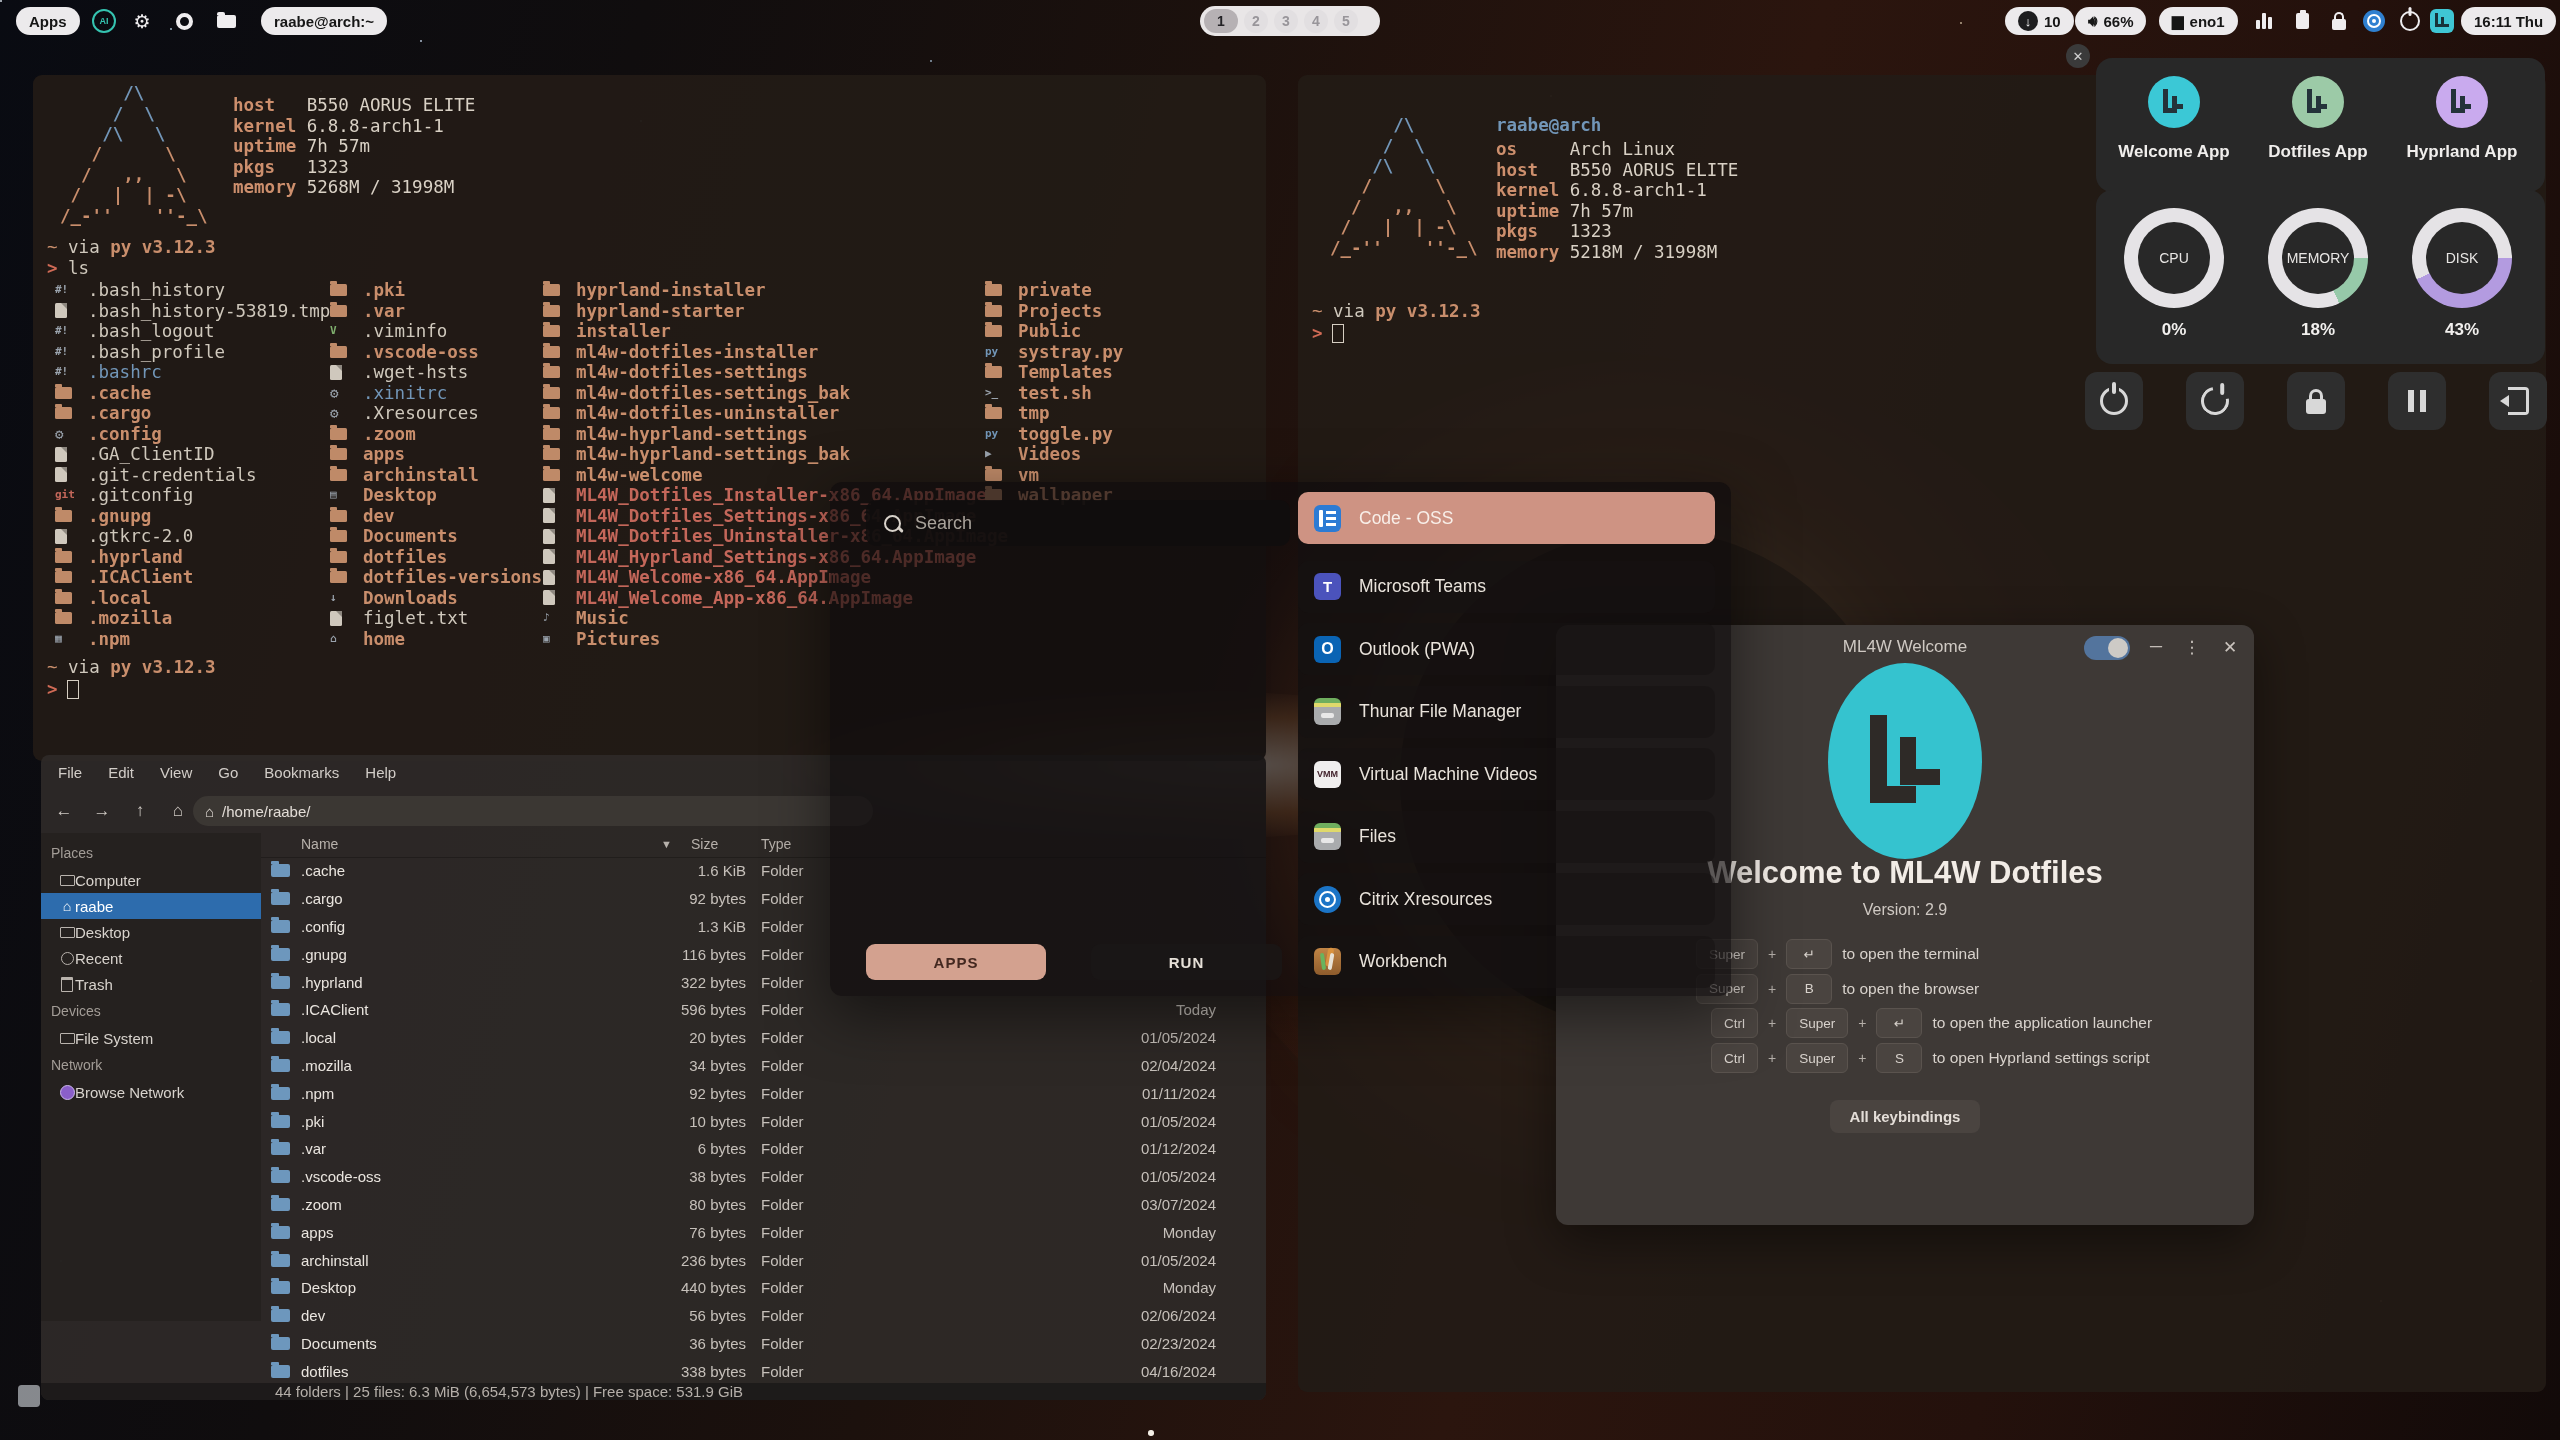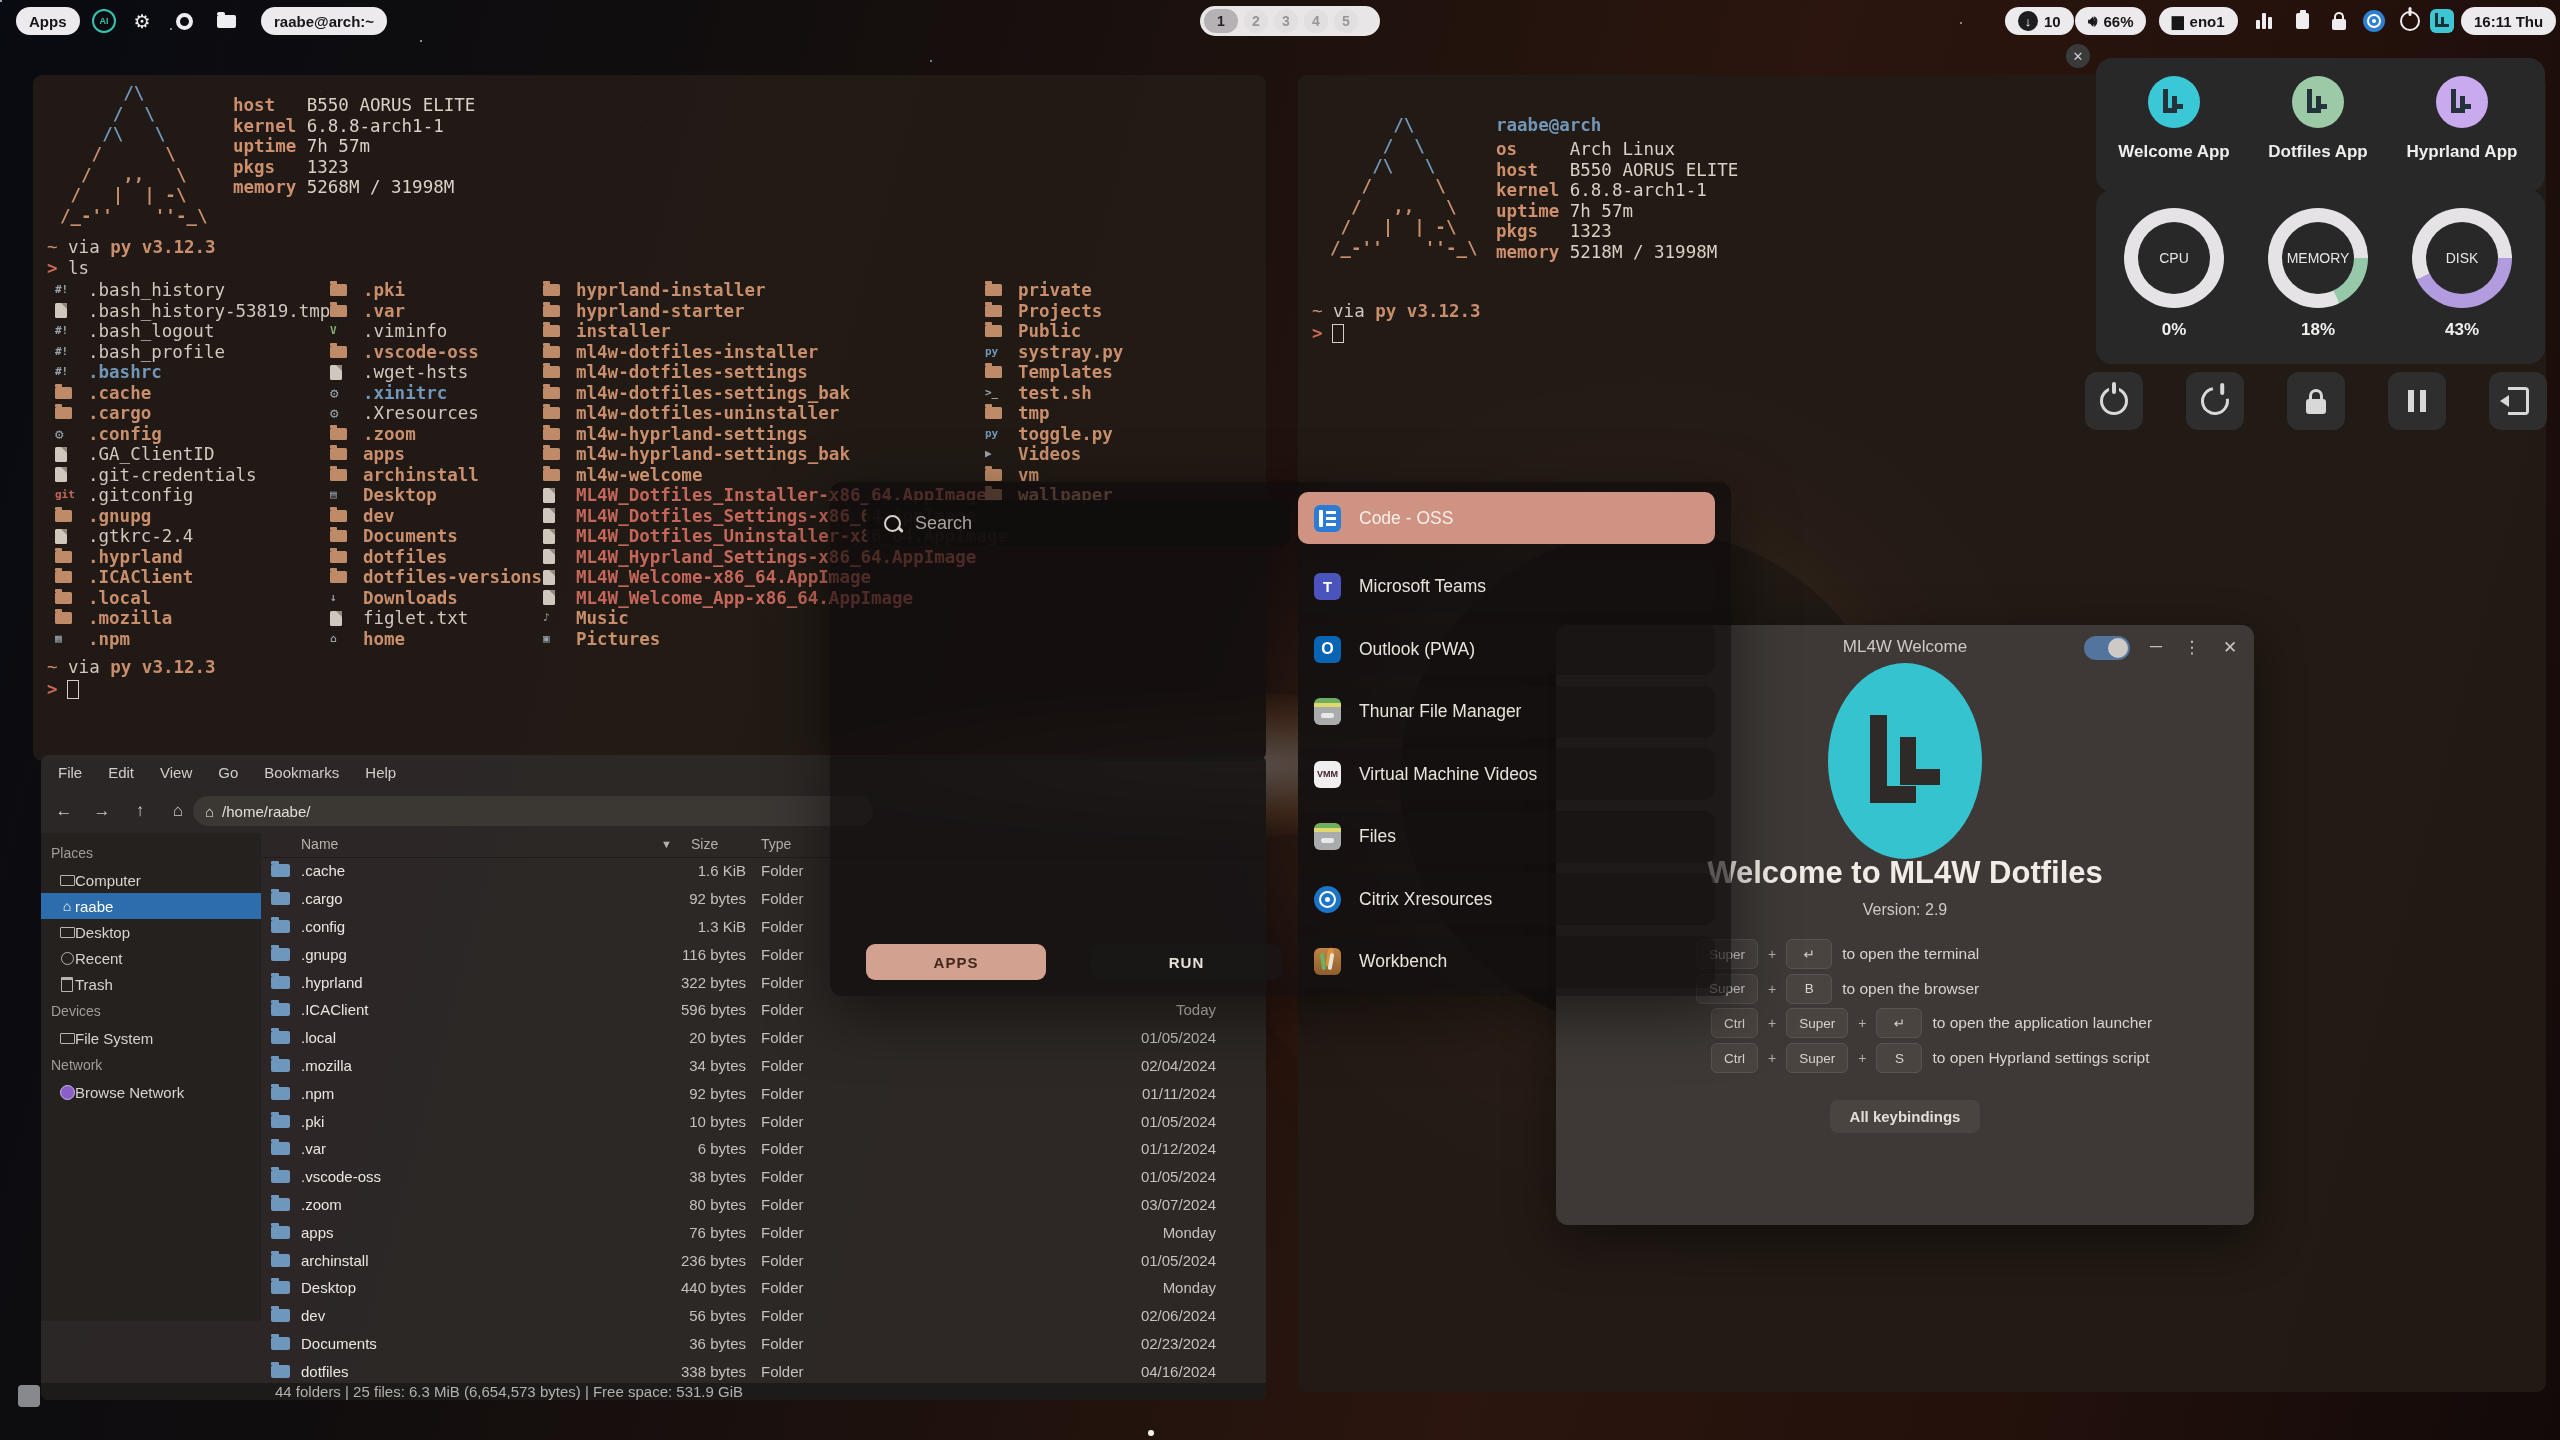--- a/index.html
+++ b/index.html
@@ -47,21 +47,21 @@
   .g-citrix::after{content:"";position:absolute;inset:9px;background:#fff;border-radius:50%;}
   .g-power{width:16px;height:16px;border:2.5px solid #efedef;border-radius:50%;position:relative;}
   .g-power::before{content:"";position:absolute;left:50%;top:-6px;transform:translateX(-50%);width:3px;height:9px;background:#efedef;border-radius:2px;box-shadow:0 0 0 2px rgba(13,13,15,0);}
   .g-ml4w{width:24px;height:24px;border-radius:6px;background:#3fc6d4;position:relative;}
   .llmark{position:absolute;}
   .llmark .l1,.llmark .l2{position:absolute;box-sizing:border-box;}
   
   .term{background:rgba(34,27,22,.93);border-radius:9px;z-index:2;color:#d6cec2;
     font-family:"DejaVu Sans Mono",monospace;font-size:17.5px;line-height:20.5px;overflow:hidden;}
   .term pre{margin:0;font-family:inherit;}
-  .t-blue{color:#7296b8;font-weight:bold;}
+  .t-blue{color:#7296b8;}
   .t-orange{color:#c98e6c;font-weight:bold;}
   .t-orange-n{color:#c98e6c;}
   .t-plain{color:#cfc8bc;}
   .t-red{color:#c4675a;font-weight:bold;}
   .t-label{color:#cd8f6d;font-weight:bold;}
   .t-val{color:#d9d1c5;}
   .t-prompt{color:#cf6a55;font-weight:bold;}
   .cursor{display:inline-block;width:10px;height:17px;border:1.5px solid #d6cec2;vertical-align:-3px;margin-left:9px;}
   .lsrow{position:absolute;white-space:nowrap;display:flex;align-items:center;height:20.5px;}
   .fic{display:inline-flex;width:24px;height:16px;align-items:center;justify-content:flex-start;margin-right:9px;flex:none;}
@@ -332,21 +332,21 @@
       <div class="lsrow" style="left: 22px; top: 430.5px;">
         <span class="fic">
           <span class="ic-folder"></span>
         </span>
         <span class="t-orange">.gnupg</span>
       </div>
       <div class="lsrow" style="left: 22px; top: 451px;">
         <span class="fic">
           <span class="ic-file"></span>
         </span>
-        <span class="t-plain">.gtkrc-2.4</span>
+        <span class="t-plain">.gtkrc-2.0</span>
       </div>
       <div class="lsrow" style="left: 22px; top: 471.5px;">
         <span class="fic">
           <span class="ic-folder"></span>
         </span>
         <span class="t-orange">.hyprland</span>
       </div>
       <div class="lsrow" style="left: 22px; top: 492px;">
         <span class="fic">
           <span class="ic-folder"></span>

